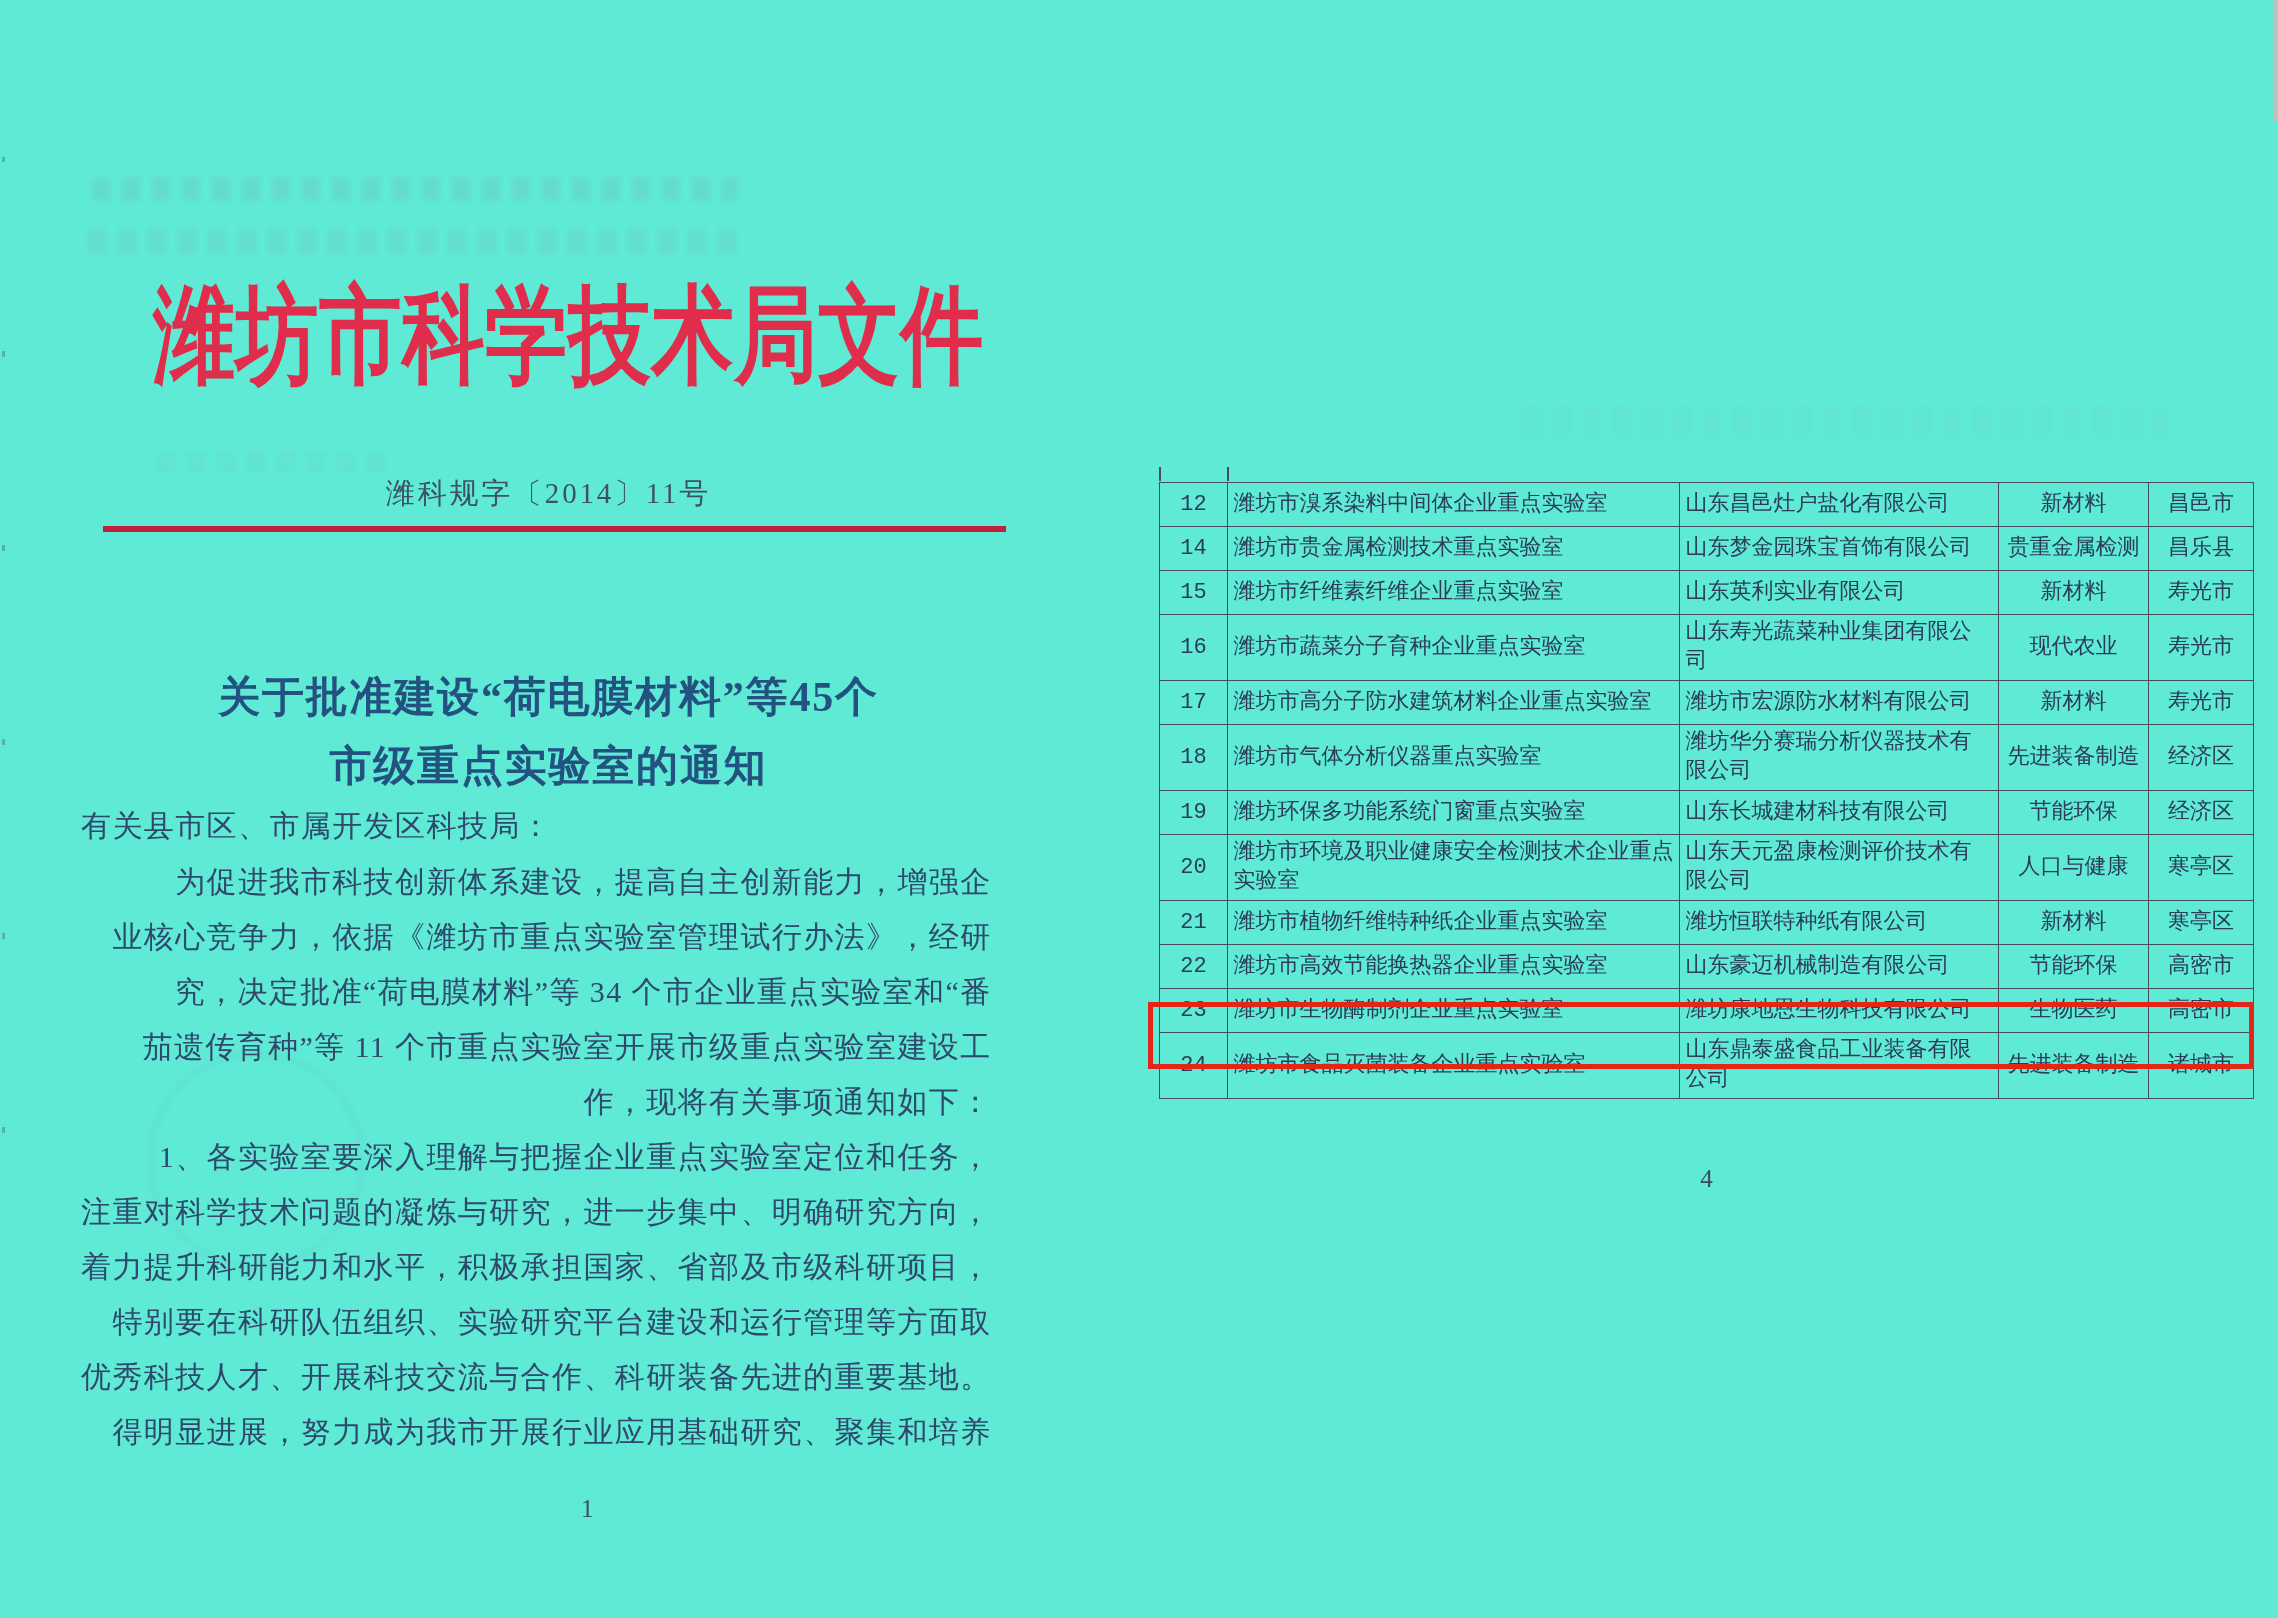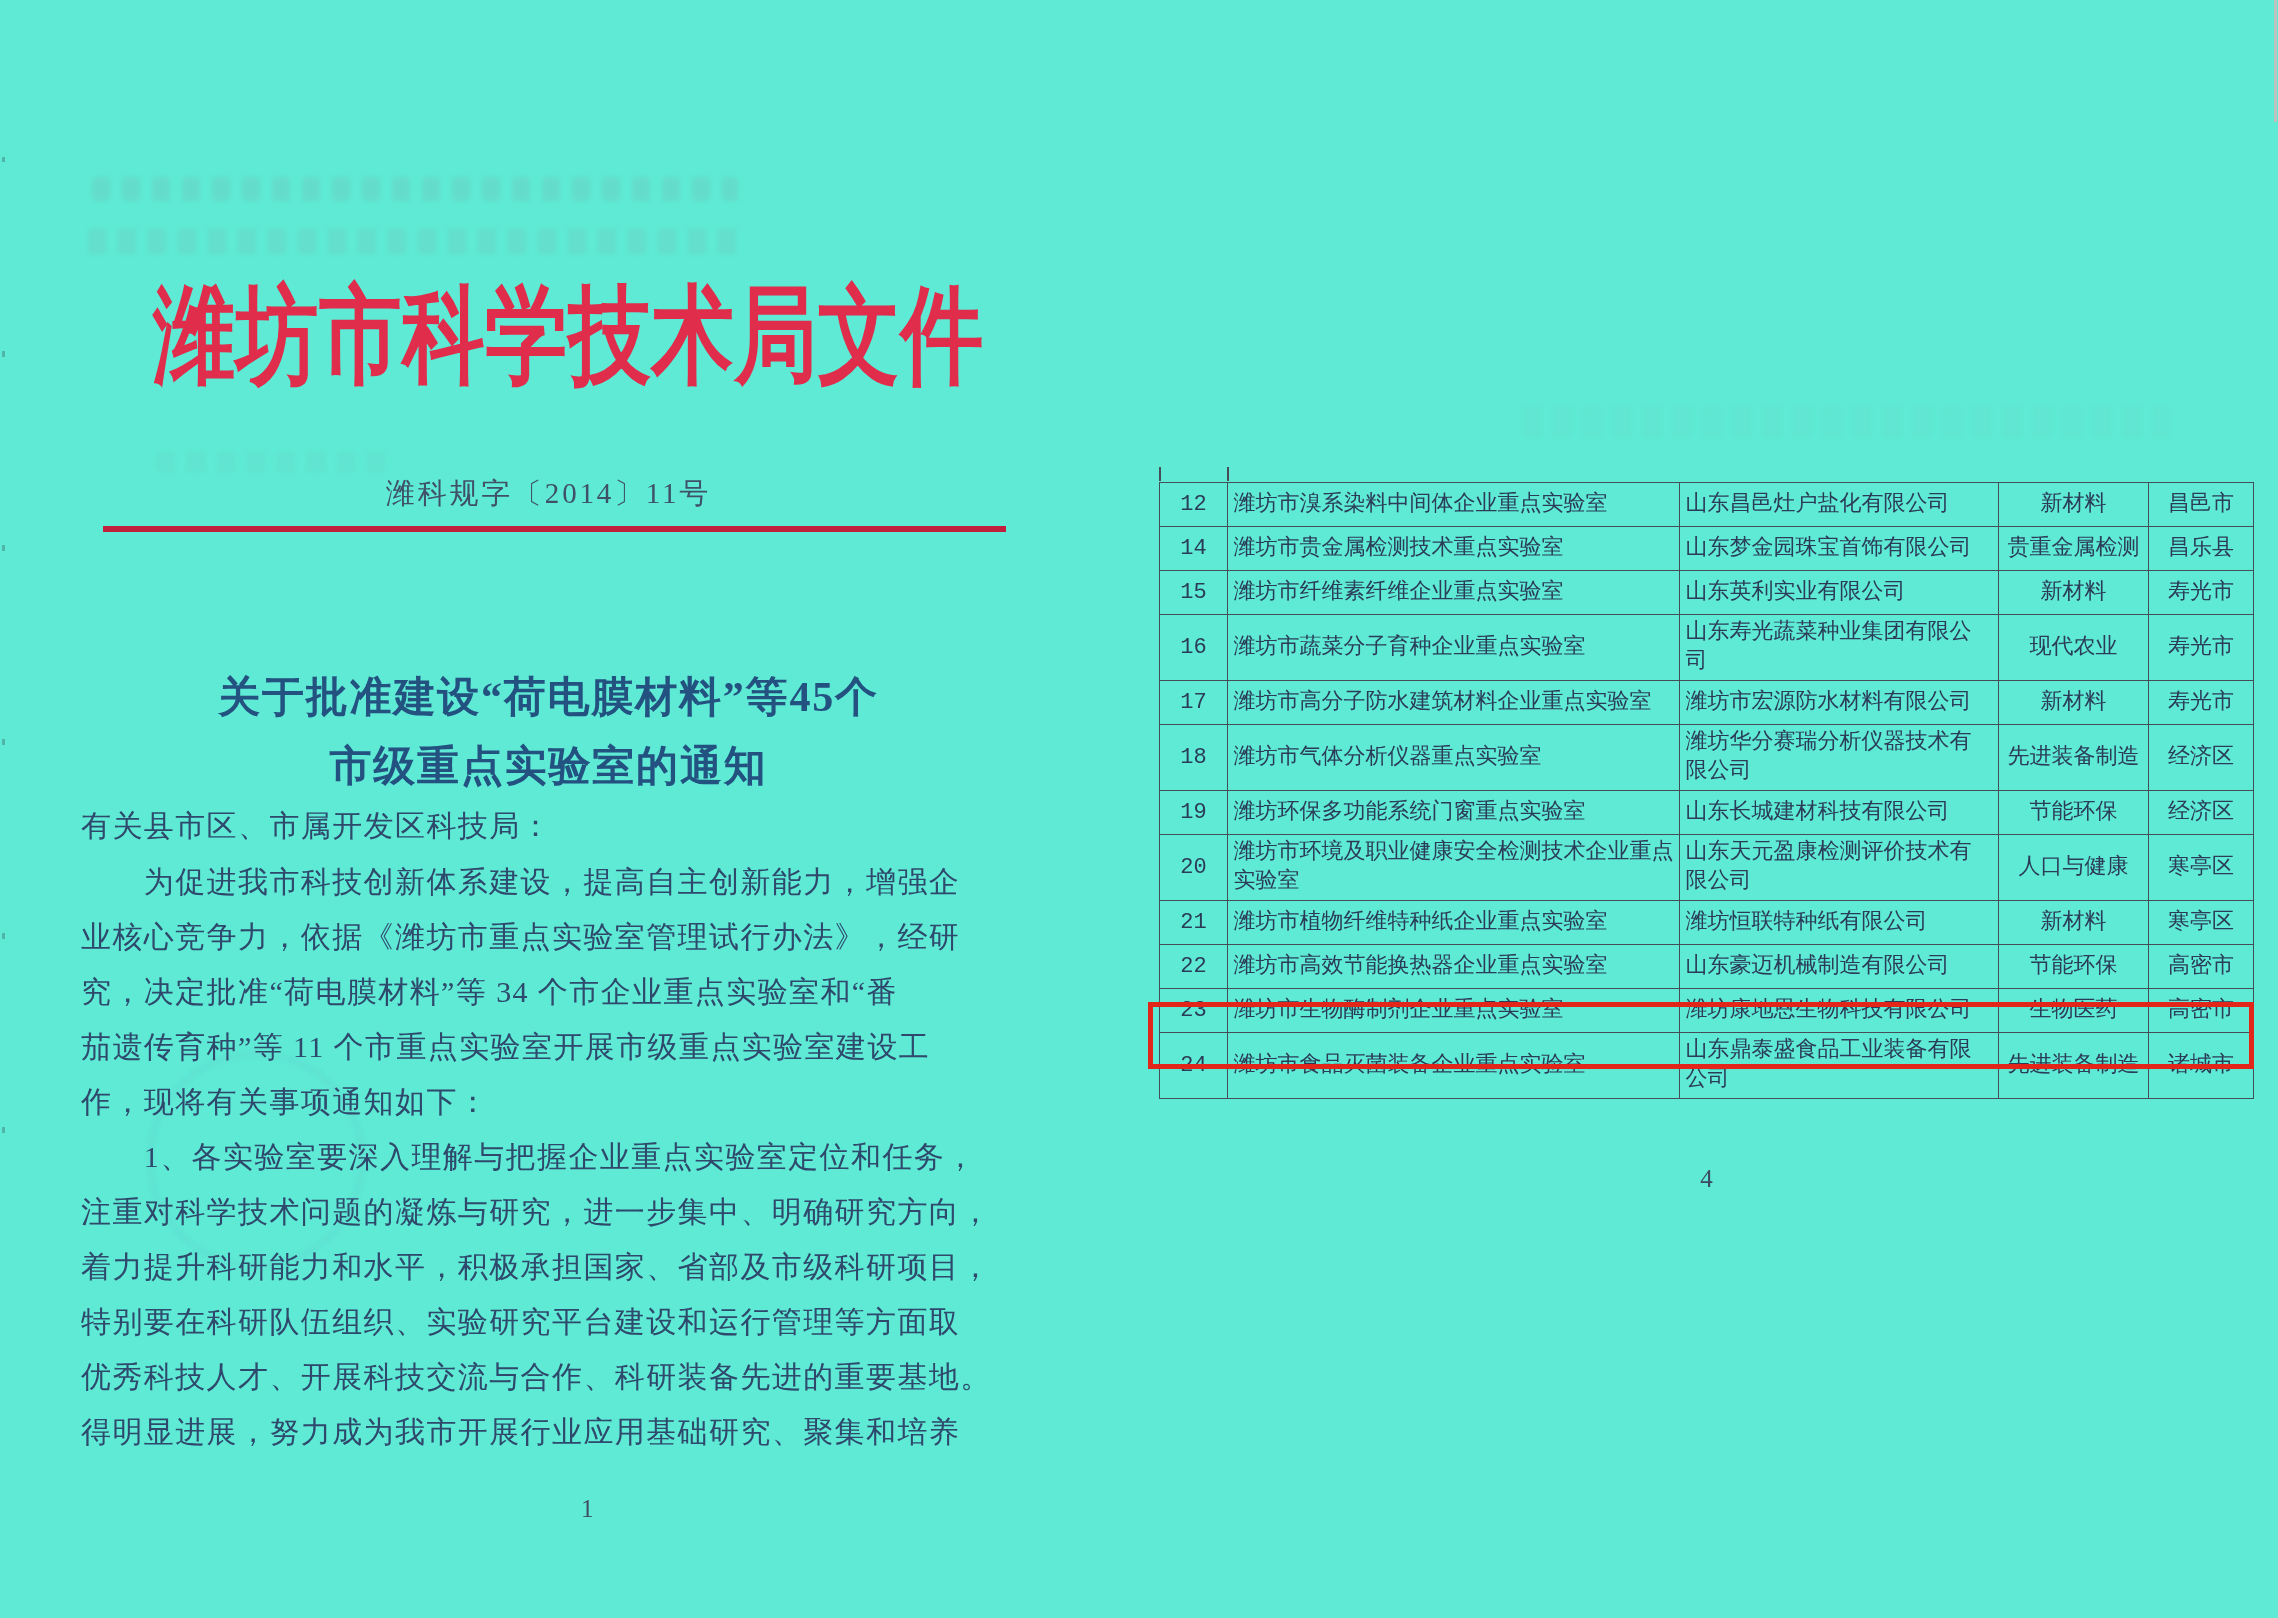--- a/index.html
+++ b/index.html
@@ -49,21 +49,21 @@
     white-space:nowrap;
     margin-top:40px;
   }
   .salutation{
     position:absolute;left:81px;top:798px;height:55px;line-height:55px;
     font-size:30px;color:#2e496c;letter-spacing:1.4px;white-space:pre;
   }
   .body-block{position:absolute;left:81px;top:854px;}
   .doc-line{
     height:55px;line-height:55px;font-size:30px;color:#2e496c;
-    letter-spacing:1.4px;white-space:pre;
+    letter-spacing:1.4px;white-space:pre;text-align:right;
   }
   .page-num-left{
     position:absolute;left:581px;top:1495px;font-size:25px;color:#3f4f68;
   }
   
   table.lab-table{
     position:absolute;left:1159px;top:482px;width:1095px;
     border-collapse:collapse;table-layout:fixed;
     font-family:Liberation Mono, monospace;
   }

